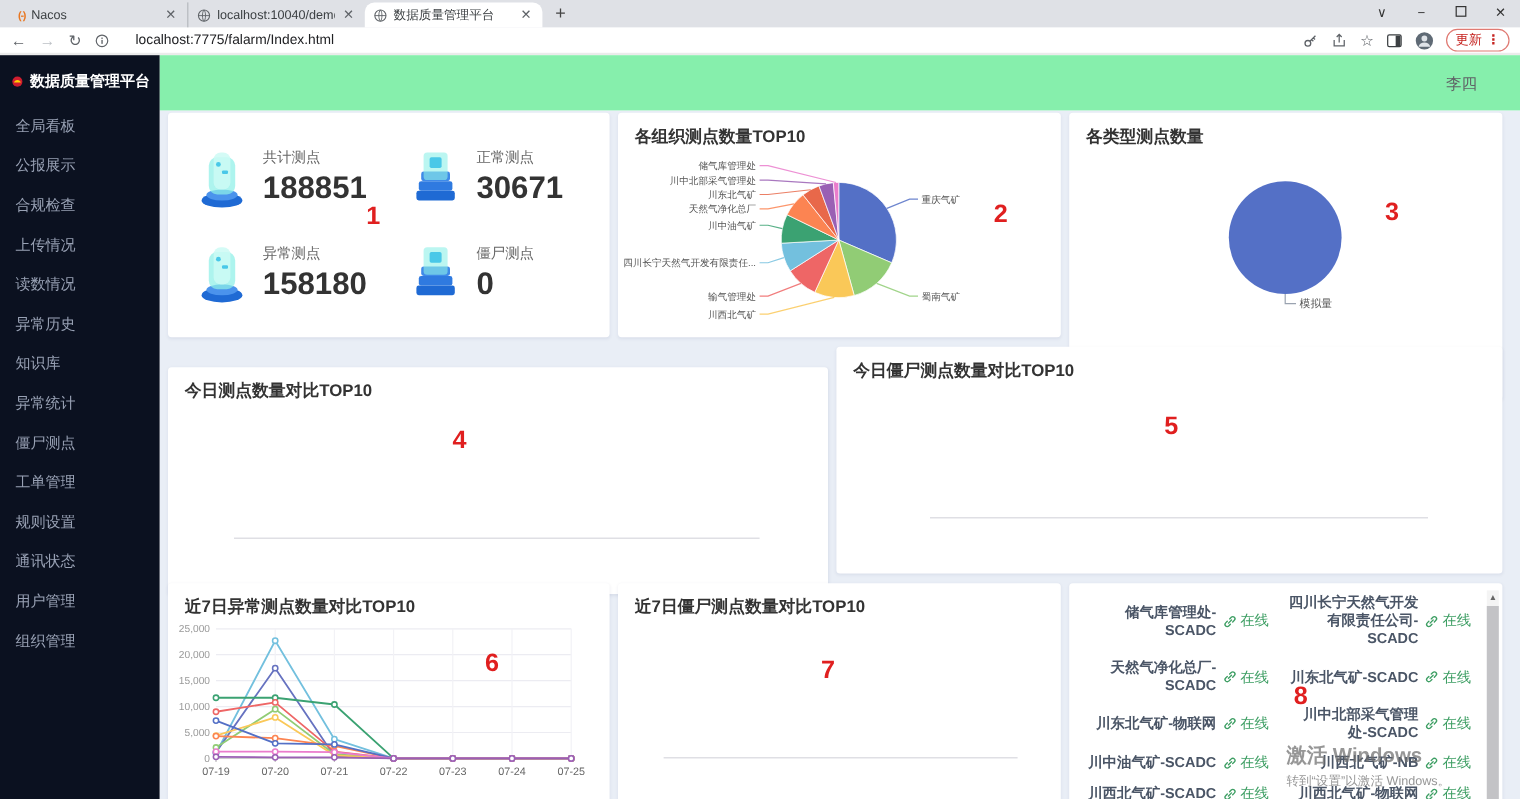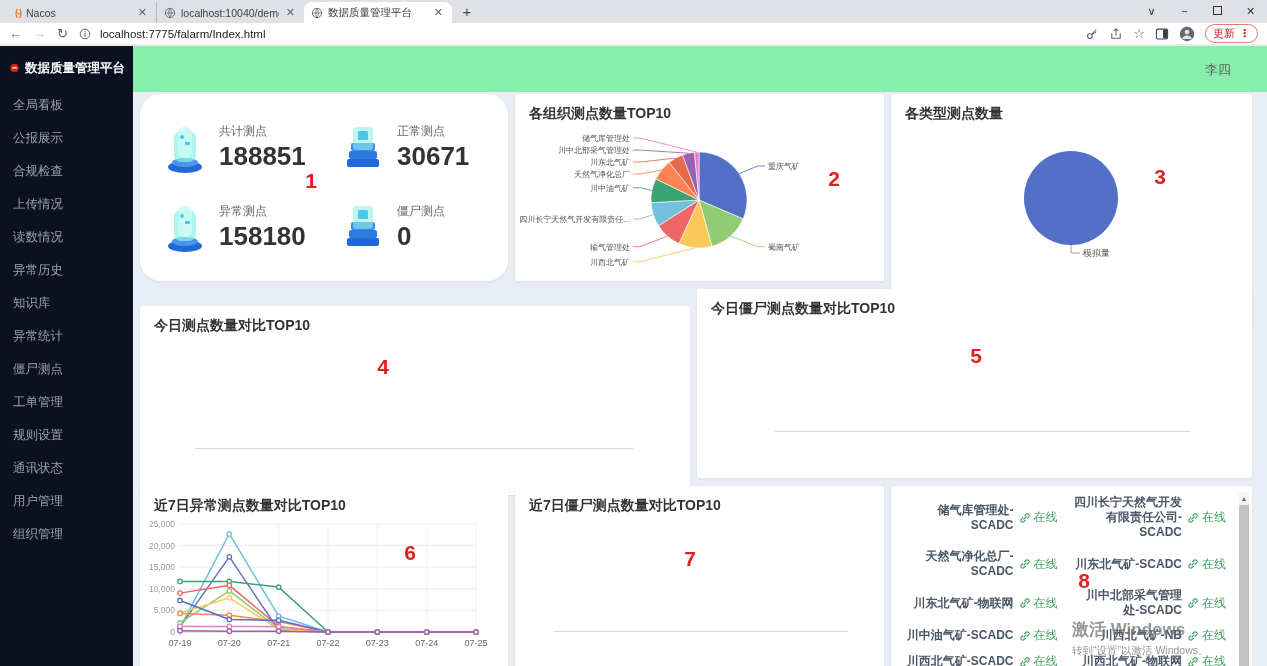--- a/index.html
+++ b/index.html
@@ -15,21 +15,21 @@
   .tab .t-close { font-size:11px; color:#5f6368; padding:0 2px; }
   .nacos-ic { color:#e87722; font-weight:bold; font-size:9px; letter-spacing:-1px; }
   .newtab { width:22px; height:20px; margin:0 0 1px 4px; text-align:center; line-height:19px; font-size:15px; color:#444; cursor:pointer; }
   .winctrl { position:absolute; right:0; top:0; height:23px; display:flex; align-items:center; }
   .winctrl .wc { width:33px; text-align:center; font-size:11px; color:#333; line-height:23px; cursor:pointer; }
   .wc-max i { display:inline-block; width:9px; height:9px; border:1px solid #333; }
 
   .toolbar { position:absolute; left:0; top:23px; right:0; height:23px; background:#fff; border-bottom:2px solid #ebebeb; display:flex; align-items:center; padding:0 9px; gap:11px; }
   .nav-ic { color:#5f6368; font-size:13px; line-height:1; cursor:pointer; }
   .nav-ic.fwd { color:#bdc1c6; }
-  .omni { flex:1; display:flex; align-items:center; gap:9px; }
+  .omni { flex:1; display:flex; align-items:center; gap:22px; }
   .url-text { font-size:11.5px; color:#202124; }
   .tb-right { display:flex; align-items:center; gap:10px; }
   .update-pill { display:flex; align-items:center; gap:4px; border:1.5px solid #e07a73; color:#c5221f; border-radius:11px; padding:1px 7px; font-size:11px; cursor:pointer; }
   .update-pill .dots { color:#c5221f; font-size:11px; font-weight:bold; }
 
   
   .sidebar { position:absolute; left:0; top:46px; width:133px; bottom:0; background:#0b1120; z-index:2; }
   .logo { display:flex; align-items:center; gap:6px; padding:13px 8px 12px 10px; color:#fff; font-size:12.5px; font-weight:bold; white-space:nowrap; }
   .nav-item { padding:8px 0 8px 13px; font-size:12.5px; color:#98a1b4; cursor:pointer; }
   .app-header { position:absolute; left:133px; top:46px; right:0; height:46px; background:#86efac; z-index:1; }
@@ -165,21 +165,21 @@
       <div class="nav-item">通讯状态</div>
       <div class="nav-item">用户管理</div>
       <div class="nav-item">组织管理</div>
     </nav>
 </aside>
 
 <div class="app-header">
   <span class="username">李四</span>
 </div>
 
-<div class="card" style="left:140px;top:94px;width:368px;height:187px;border-radius:21px;">
+<div class="card" style="left:140px;top:94px;width:368px;height:187px;">
   <div class="stats-grid" id="stats-grid">
       <div class="stat">
         <svg width="50" height="52" viewBox="0 0 50 52">
           <ellipse cx="25" cy="45" rx="17" ry="6" fill="#1f6ad4"></ellipse>
           <ellipse cx="25" cy="40.5" rx="13" ry="4.6" fill="#4b93ec"></ellipse>
           <rect x="14" y="9" width="22" height="31" rx="7" fill="#8ef0e8" opacity=".72"></rect>
           <rect x="18" y="5" width="14" height="31" rx="6" fill="#cdfaf5" opacity=".85"></rect>
           <circle cx="22" cy="15" r="2" fill="#49c8e8"></circle>
           <rect x="25" y="20" width="5" height="3" rx="1" fill="#49c8e8"></rect>
         </svg>

